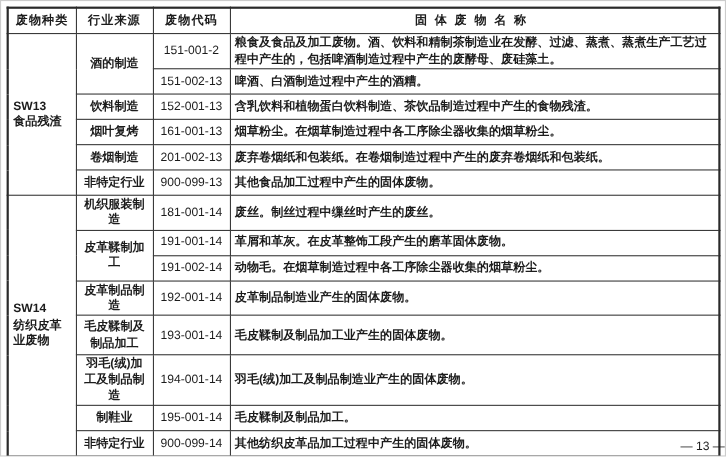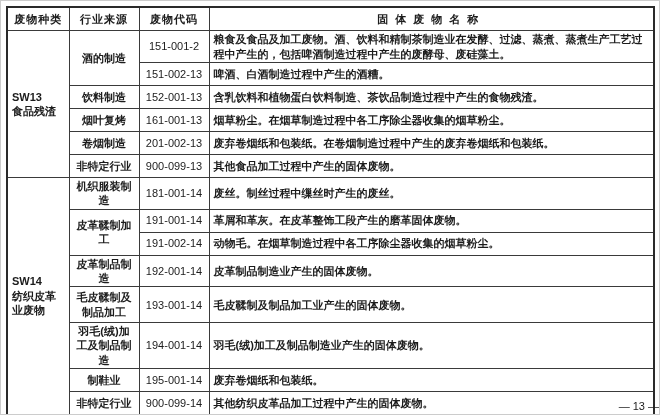--- a/index.html
+++ b/index.html
@@ -156,21 +156,21 @@
       <td class="name">毛皮鞣制及制品加工业产生的固体废物。</td>
     </tr>
     <tr class="h34">
       <td class="ind">羽毛(绒)加工及制品制造</td>
       <td class="code">194-001-14</td>
       <td class="name">羽毛(绒)加工及制品制造业产生的固体废物。</td>
     </tr>
     <tr class="h24">
       <td class="ind">制鞋业</td>
       <td class="code">195-001-14</td>
-      <td class="name">废弃卷烟纸和包装纸。</td>
+      <td class="name">毛皮鞣制及制品加工。</td>
     </tr>
     <tr class="h24">
       <td class="ind">非特定行业</td>
       <td class="code">900-099-14</td>
       <td class="name">其他纺织皮革品加工过程中产生的固体废物。</td>
     </tr>
   </tbody>
     </table>
 </div>
 

